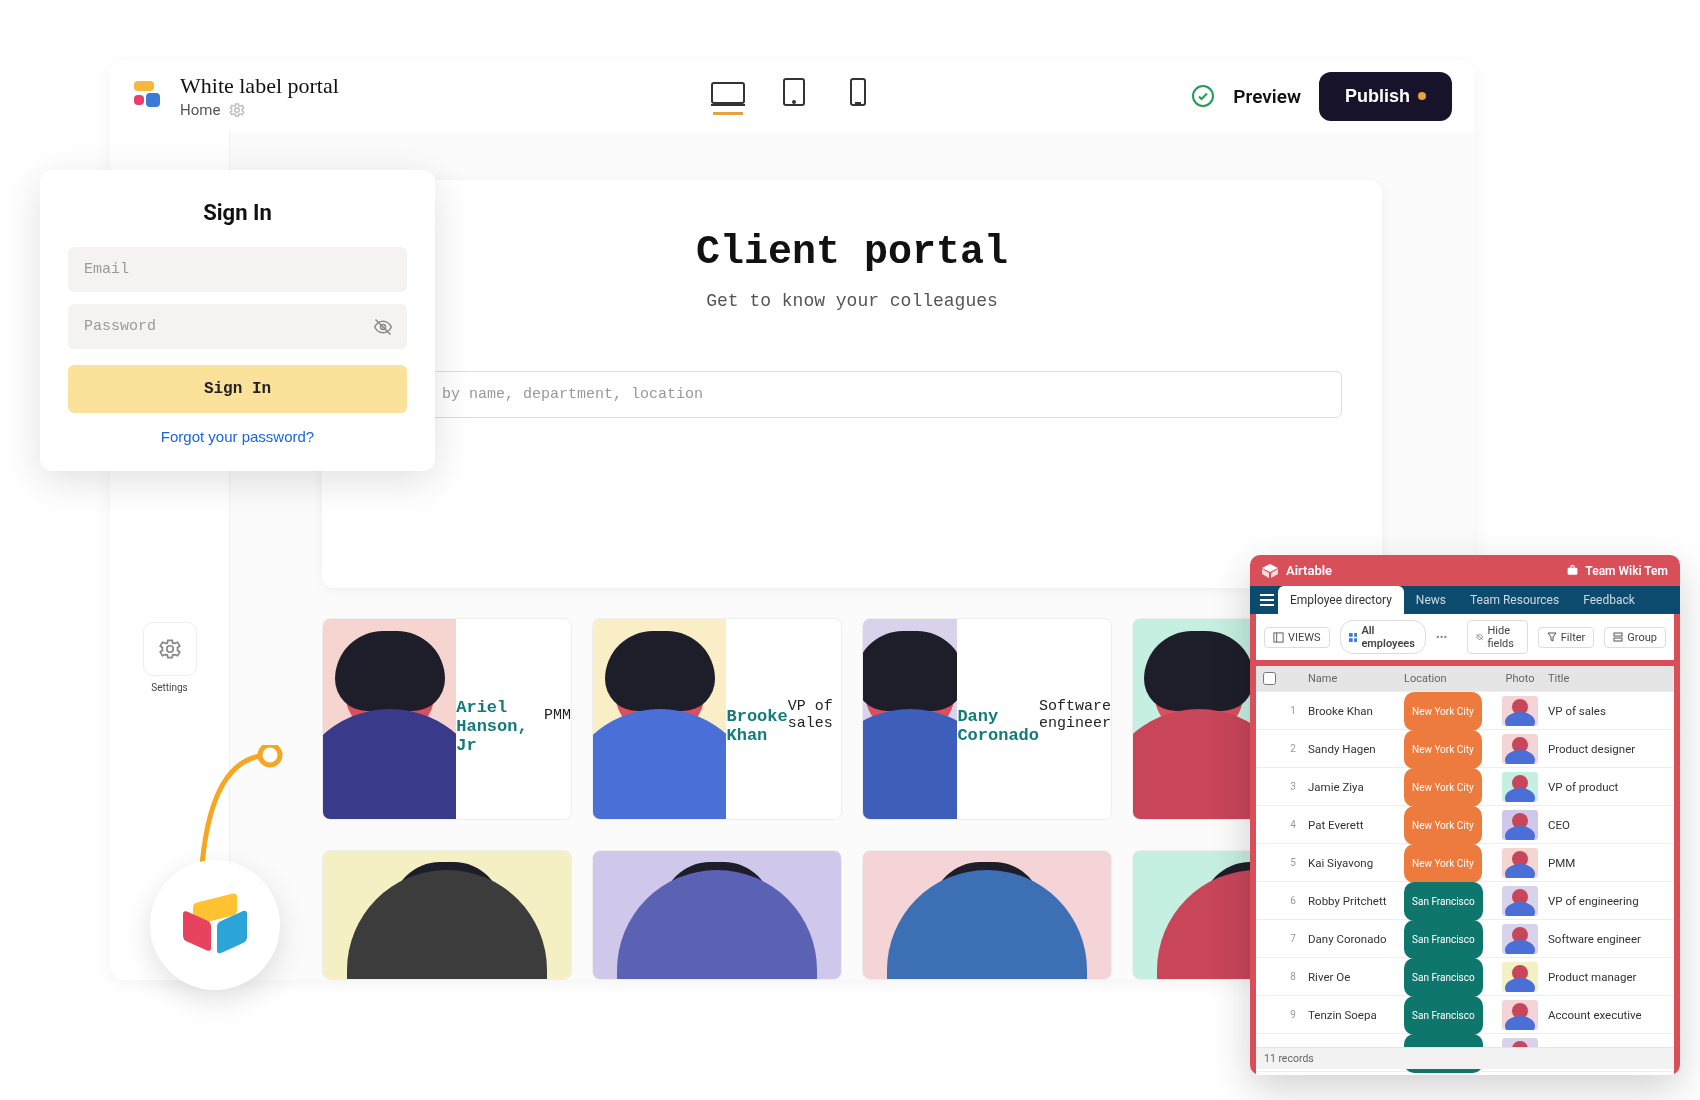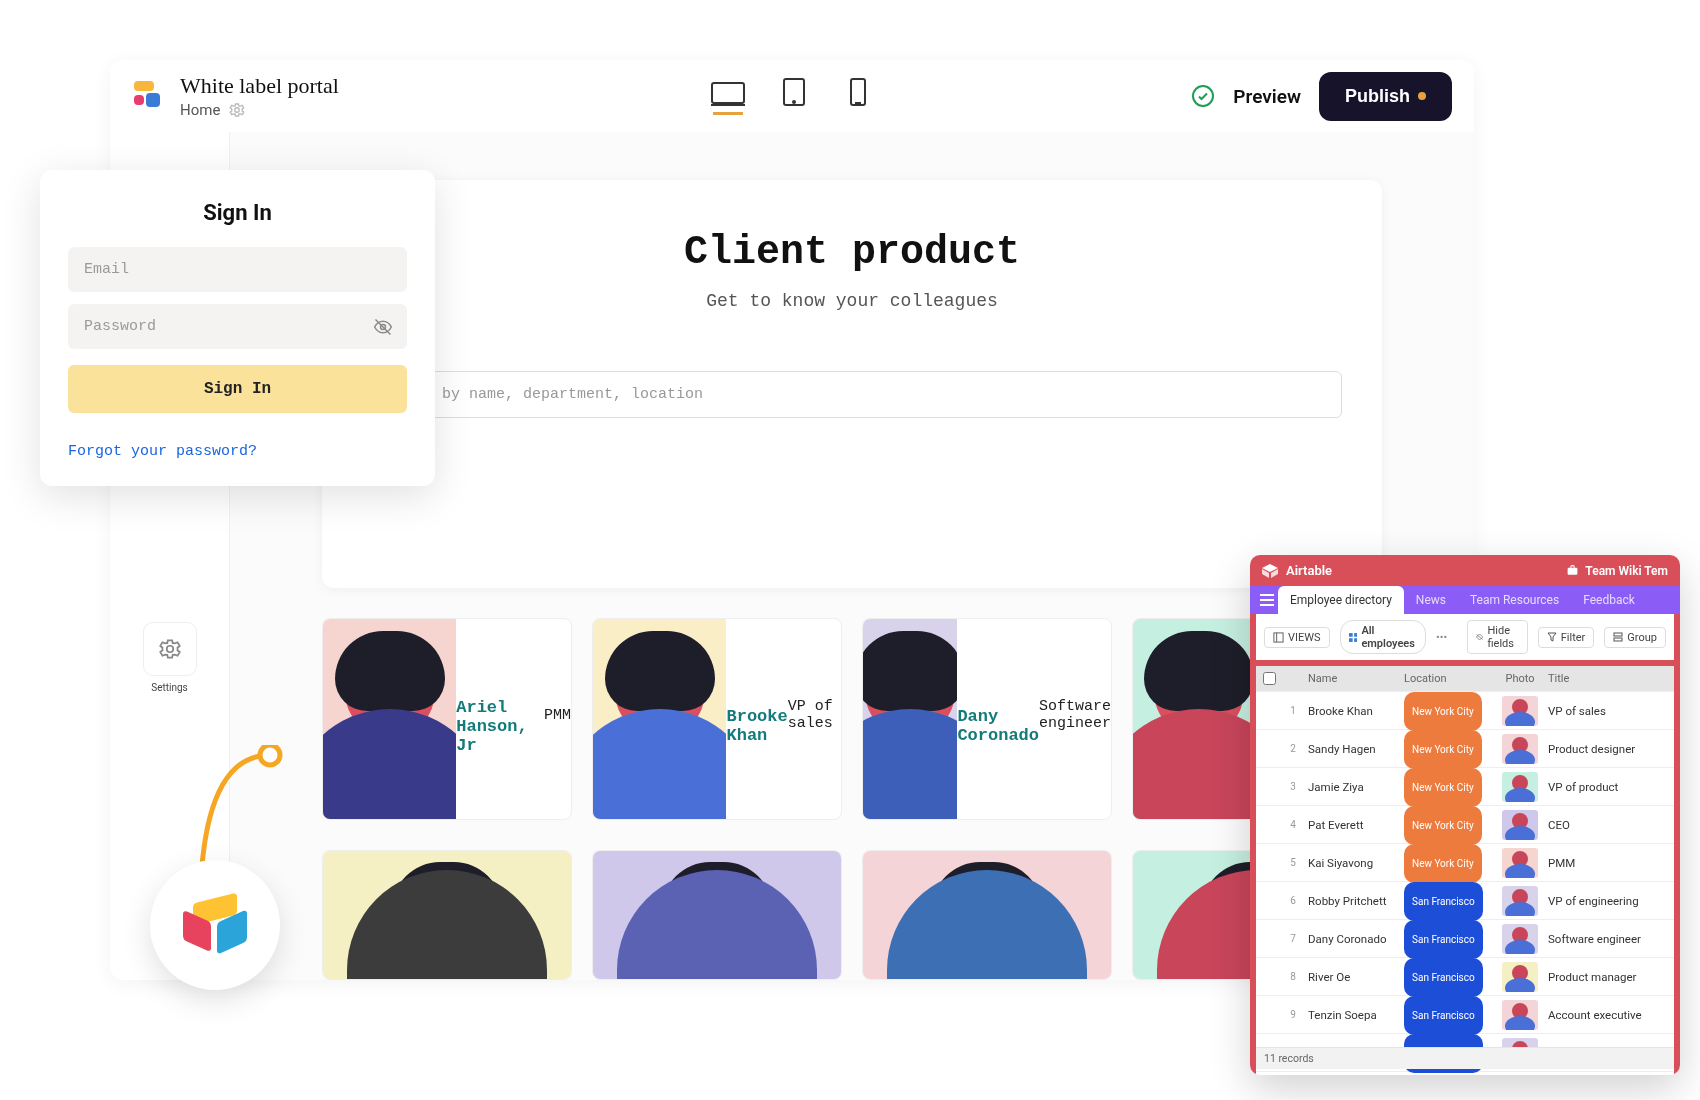--- a/index.html
+++ b/index.html
@@ -159,22 +159,22 @@
 }
 .signin-field::placeholder { color:#9a9a9a; }
 .pw-row { position:relative; }
 .eye-icon { position:absolute; right:14px; top:50%; transform:translateY(-80%); color:#8a8a8a; }
 .signin-btn {
   background:#fbe29b; border:none; border-radius:6px;
   padding:15px; font-family:"Courier New", monospace; font-size:16px; font-weight:600;
   cursor:pointer; margin-top:4px; color:#222;
 }
 .forgot-link {
-  margin-top:30px;
-  font-family:Liberation Mono, monospace; font-size:15px; color:#1b66e0; cursor:pointer;
+  text-align:center; margin-top:15px;
+  font-family:Liberation Sans, sans-serif; font-size:15px; color:#1b66e0; cursor:pointer;
 }
 
 
 .connector {
   position:absolute; left:190px; top:745px; z-index:20;
 }
 .connector svg { display:block; }
 .at-bubble {
   position:absolute; left:150px; top:860px;
   width:130px; height:130px; border-radius:50%; background:#fff;
@@ -191,21 +191,21 @@
 .at-window {
   position:absolute; right:20px; top:555px;
   width:430px; height:520px; border-radius:10px; overflow:hidden;
   box-shadow:0 14px 40px rgba(0,0,0,0.18);
   background:#fff; z-index:28;
   font-size:12px;
 }
 .at-top { background:#d84f5a; color:#fff; padding:8px 12px; display:flex; align-items:center; gap:8px; }
 .at-top .label { font-weight:600; font-size:13px; }
 .at-right-title { margin-left:auto; display:flex; align-items:center; gap:6px; font-weight:600; font-size:12px; }
-.at-tabs { background:#8b5cf6; display:flex; gap:0; padding:0 6px; font-size:12px; }
+.at-tabs { background:#0c4a6e; display:flex; gap:0; padding:0 6px; font-size:12px; }
 .at-tab { padding:7px 12px; color:#fff; opacity:.78; cursor:pointer; }
 .at-tab.active { background:#fff; color:#333; border-radius:6px 6px 0 0; opacity:1; }
 .at-hamburger { width:22px; display:flex; align-items:center; justify-content:center; color:#fff; }
 
 .at-toolbar {
   background:#fff; border:6px solid #d84f5a; border-top:none;
   display:flex; align-items:center; gap:10px; padding:6px 8px; font-size:11px; color:#444;
 }
 .at-pill { border:1px solid #ddd; border-radius:4px; padding:3px 8px; display:flex; align-items:center; gap:4px; }
 .at-pill.bold { font-weight:600;border-radius:13px; }
@@ -219,21 +219,21 @@
 .at-col-chk { width:26px; display:flex; justify-content:center; }
 .at-col-idx { width:22px; text-align:center; color:#999; font-size:10px; }
 .at-col-name { width:100px; padding-left:4px; }
 .at-col-loc  { width:92px; }
 .at-col-photo{ width:48px; display:flex; justify-content:center; }
 .at-col-title{ flex:1; padding-left:4px; }
 .loc-badge {
   font-size:10px; color:#fff; padding:14px 8px; border-radius:10px; white-space:nowrap;
 }
 .loc-ny { background:#ed7b3e; }
-.loc-sf { background:#1d4ed8; }
+.loc-sf { background:#0f766e; }
 .at-thumb { width:36px; height:30px; border-radius:3px; position:relative; overflow:hidden; }
 .at-thumb::before { content:""; position:absolute; left:50%; top:3px; transform:translateX(-50%); width:16px; height:16px; border-radius:50%; background:#c9455a; }
 .at-thumb::after  { content:""; position:absolute; left:50%; bottom:-6px; transform:translateX(-50%); width:30px; height:20px; border-radius:50%; background:#4a6fd6; }
 
 .at-footer { position:absolute; left:6px; right:6px; bottom:6px; background:#f2f2f2; border-top:1px solid #e4e4e4; font-size:10.5px; color:#666; padding:4px 8px; }
 
 
 svg { display:block; }
 </style>
 </head>
@@ -301,21 +301,21 @@
         <svg width="26" height="26" viewBox="0 0 24 24" fill="none" stroke="#888" stroke-width="1.6">
           <circle cx="12" cy="12" r="3"></circle>
             <path d="M19 12a7 7 0 0 0-.1-1.2l2.1-1.6-2-3.4-2.5 1a7 7 0 0 0-2-.1L14 4h-4l-.5 2.7a7 7 0 0 0-2 .1l-2.5-1-2 3.4 2.1 1.6A7 7 0 0 0 5 12a7 7 0 0 0 .1 1.2L3 14.8l2 3.4 2.5-1a7 7 0 0 0 2 .1L10 20h4l.5-2.7a7 7 0 0 0 2-.1l2.5 1 2-3.4-2.1-1.6A7 7 0 0 0 19 12Z"></path>
         </svg>
       </div>
       <div class="settings-label">Settings</div>
     </div>
 
     <div class="canvas-col">
       <div class="canvas-inner">
-        <div class="portal-title">Client product</div>
+        <div class="portal-title">Client portal</div>
         <div class="portal-sub">Get to know your colleagues</div>
         <input class="search-input" placeholder="Search by name, department, location" style="">
       </div>
 
       <div class="cards-grid" id="cards-row1">
           <div class="person-card">
             <div class="person-ill bg-pink">
               <div class="hair"></div>
             </div>
             <div class="person-name">Ariel Hanson, Jr</div>

